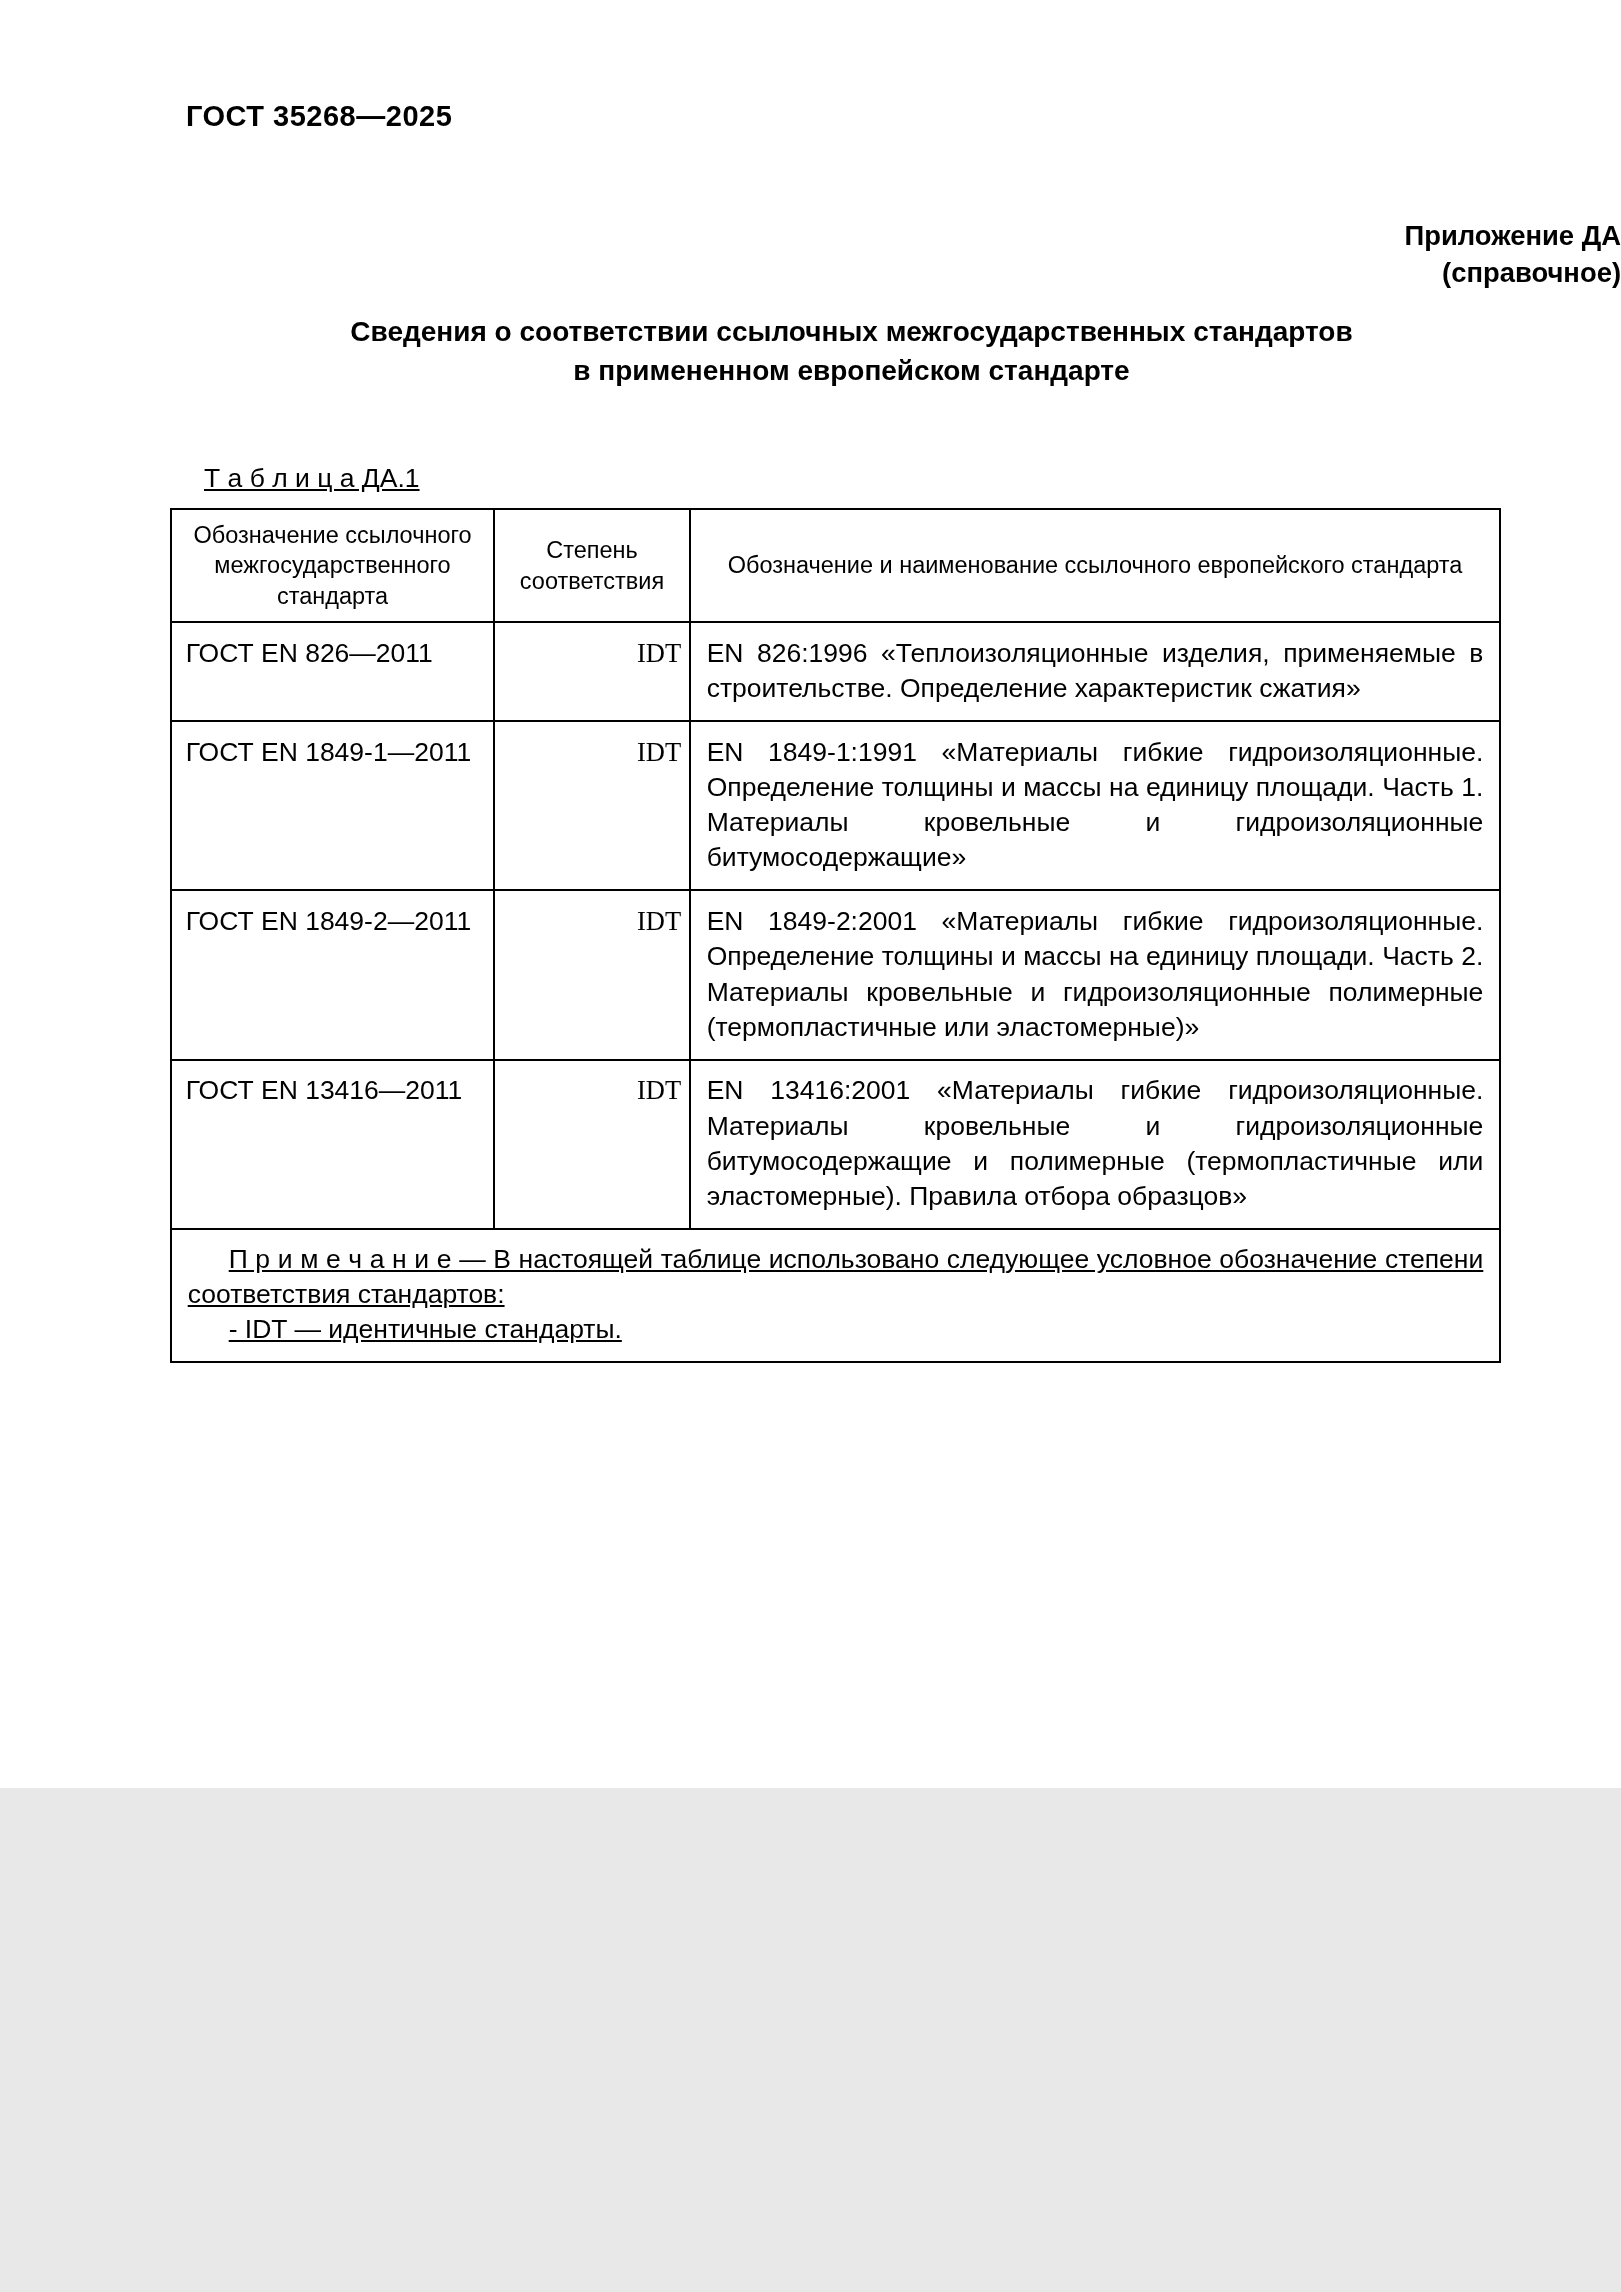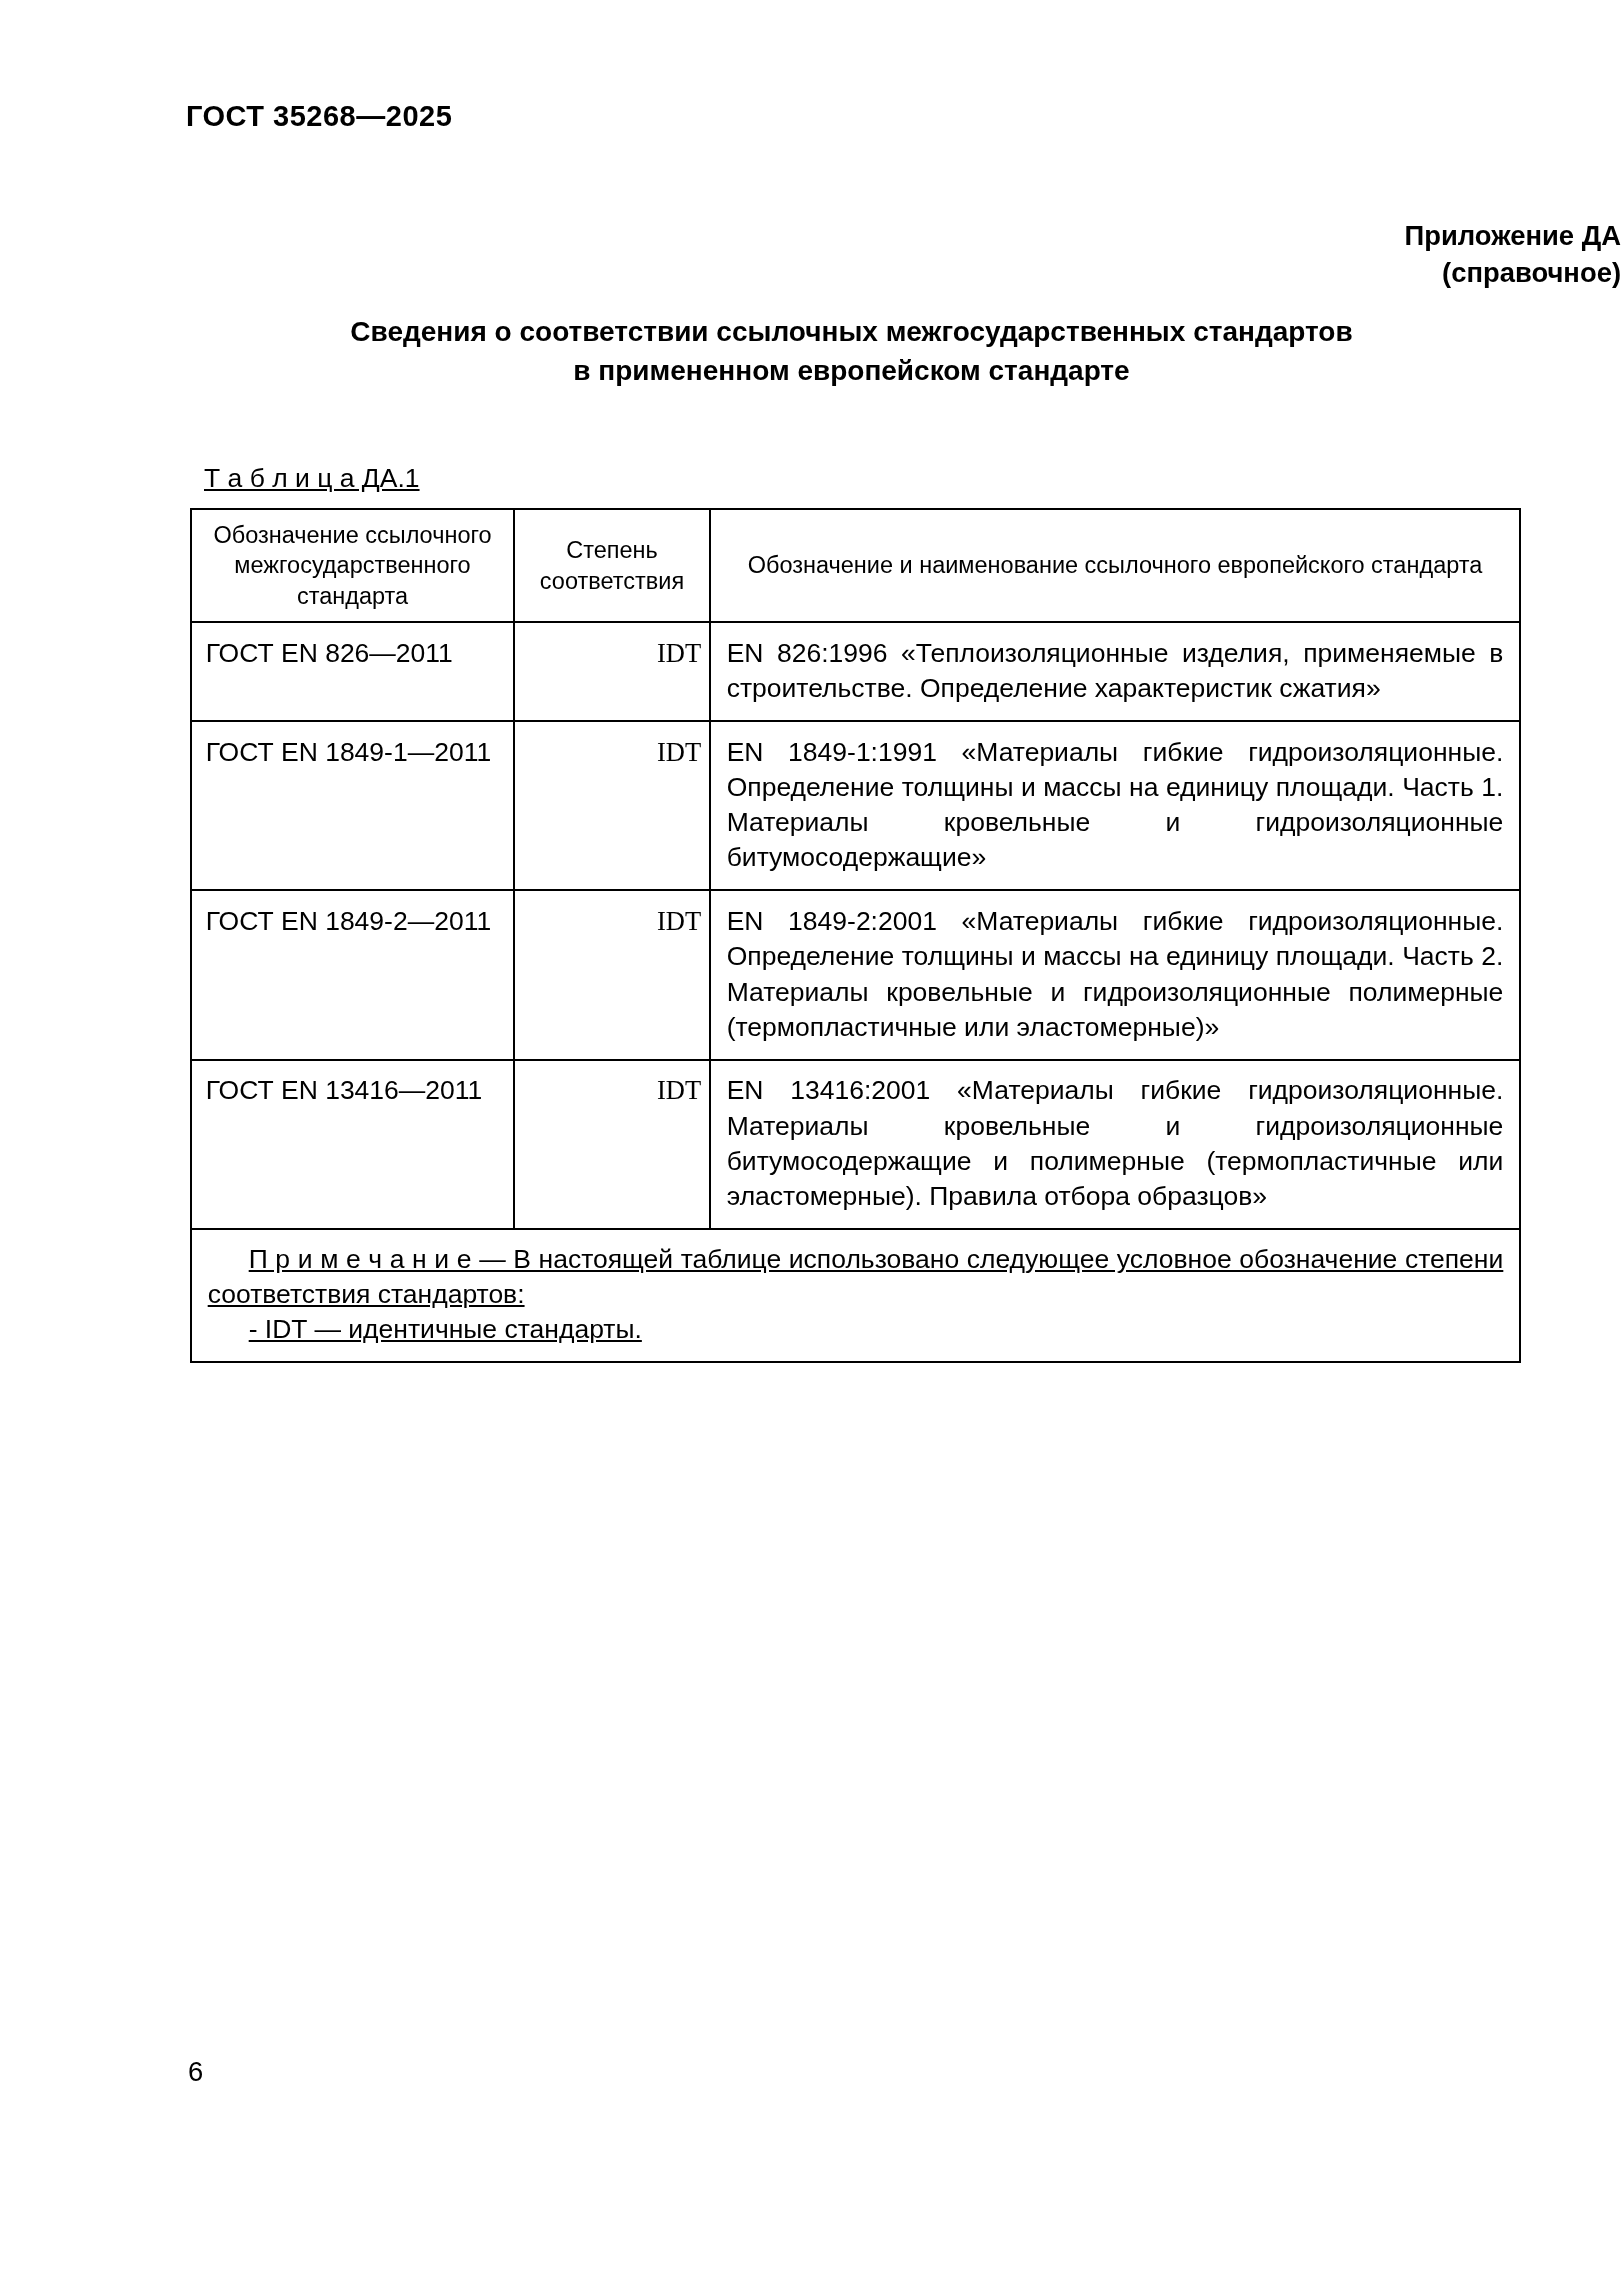--- a/index.html
+++ b/index.html
@@ -2,21 +2,21 @@
 <html><head>
 <meta charset="utf-8">
 <style>
   * { margin: 0; padding: 0; box-sizing: border-box; }
   html, body { background: #e8e8e8; }
   body { font-family: "Liberation Sans", sans-serif; color: #000; }
 
   .page {
     position: relative;
     width: 1621px;
-    height: 2292px;
+    height: 1788px;
     margin: 0 auto;
     background: #ffffff;
     overflow: hidden;
   }
 
   .doc-header {
     position: absolute;
     top: 100px;
     left: 186px;
     font-size: 29px;
@@ -51,21 +51,21 @@
     position: absolute;
     top: 463px;
     left: 204px;
     font-size: 26.5px;
     text-decoration: underline;
   }
 
   .std-table {
     position: absolute;
     top: 508px;
-    left: 190px;
+    left: 170px;
     width: 1329px;
     border-collapse: collapse;
     table-layout: fixed;
     font-size: 26.5px;
   }
   .std-table th,
   .std-table td {
     border: 2px solid #000;
     vertical-align: top;
   }

